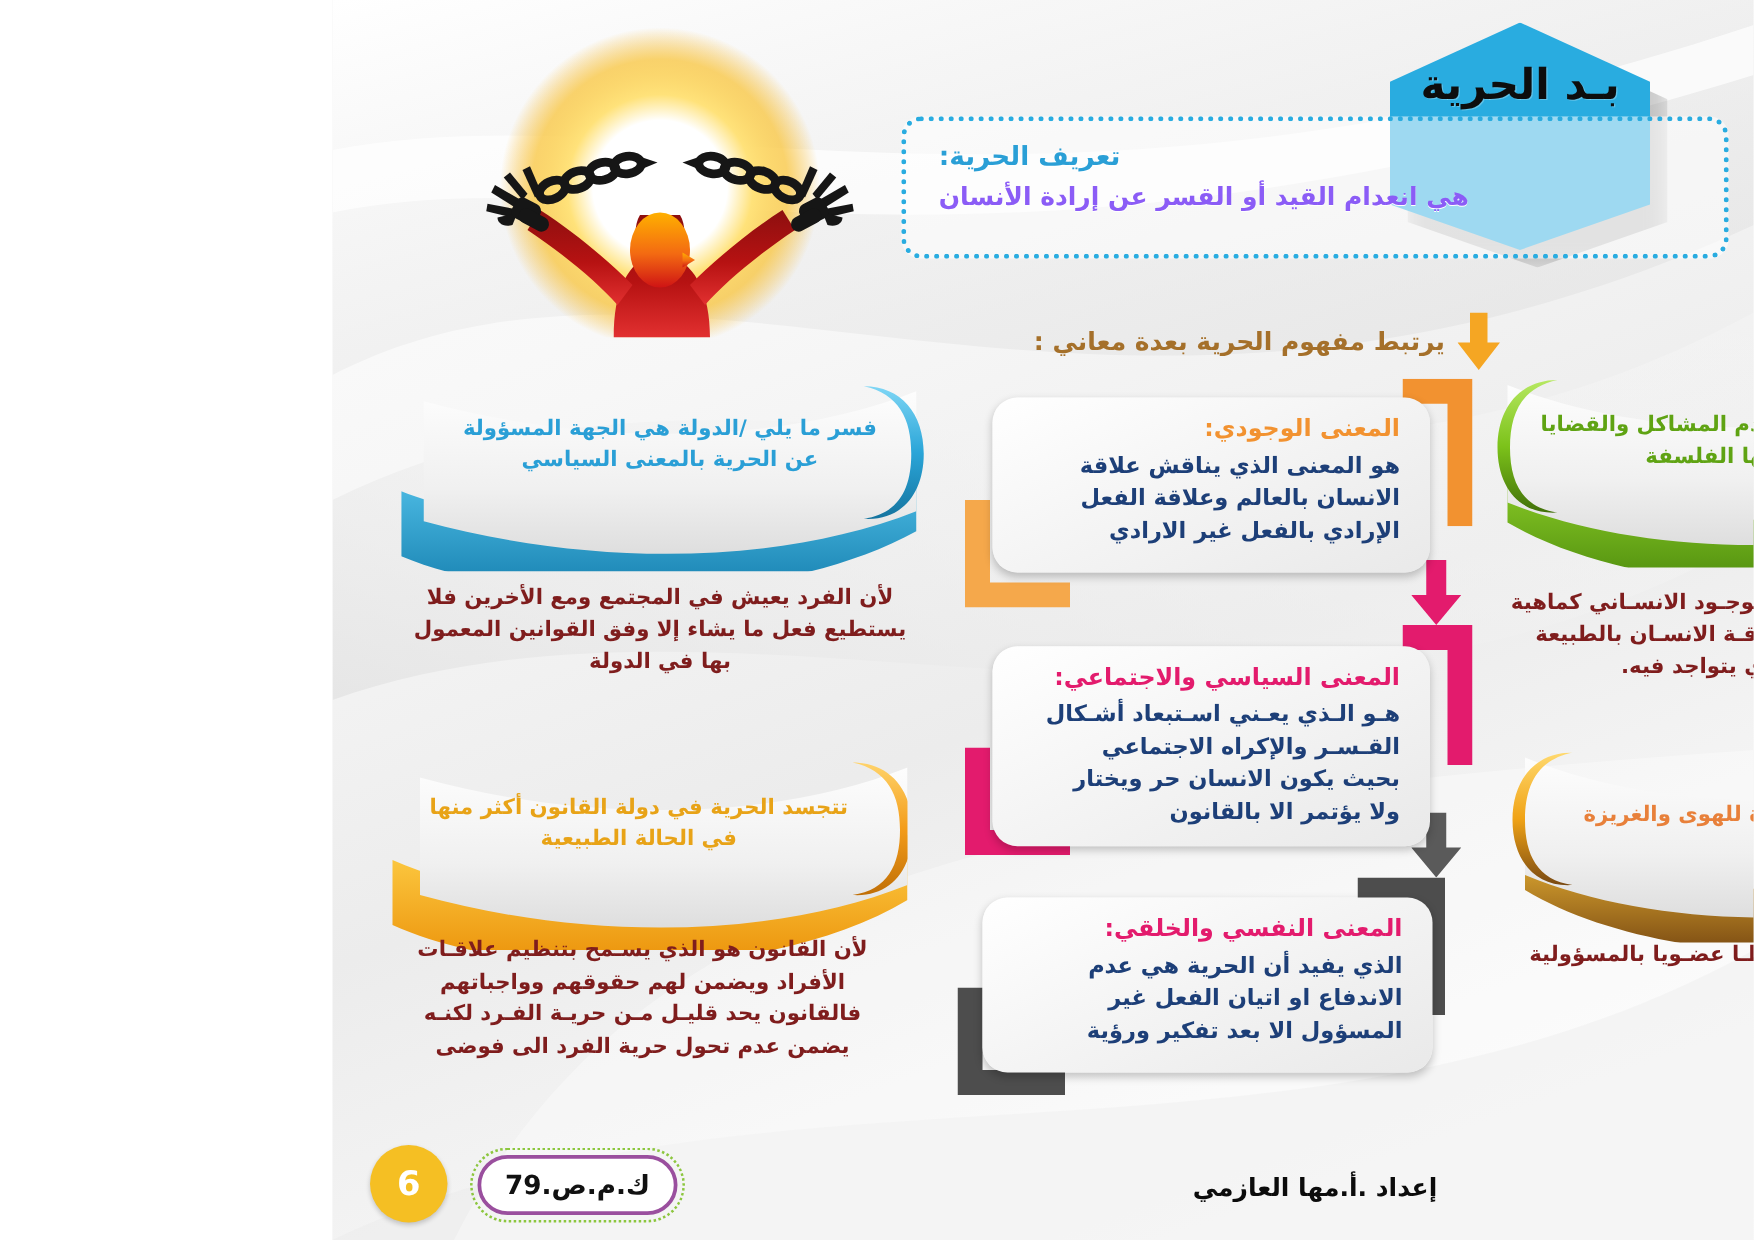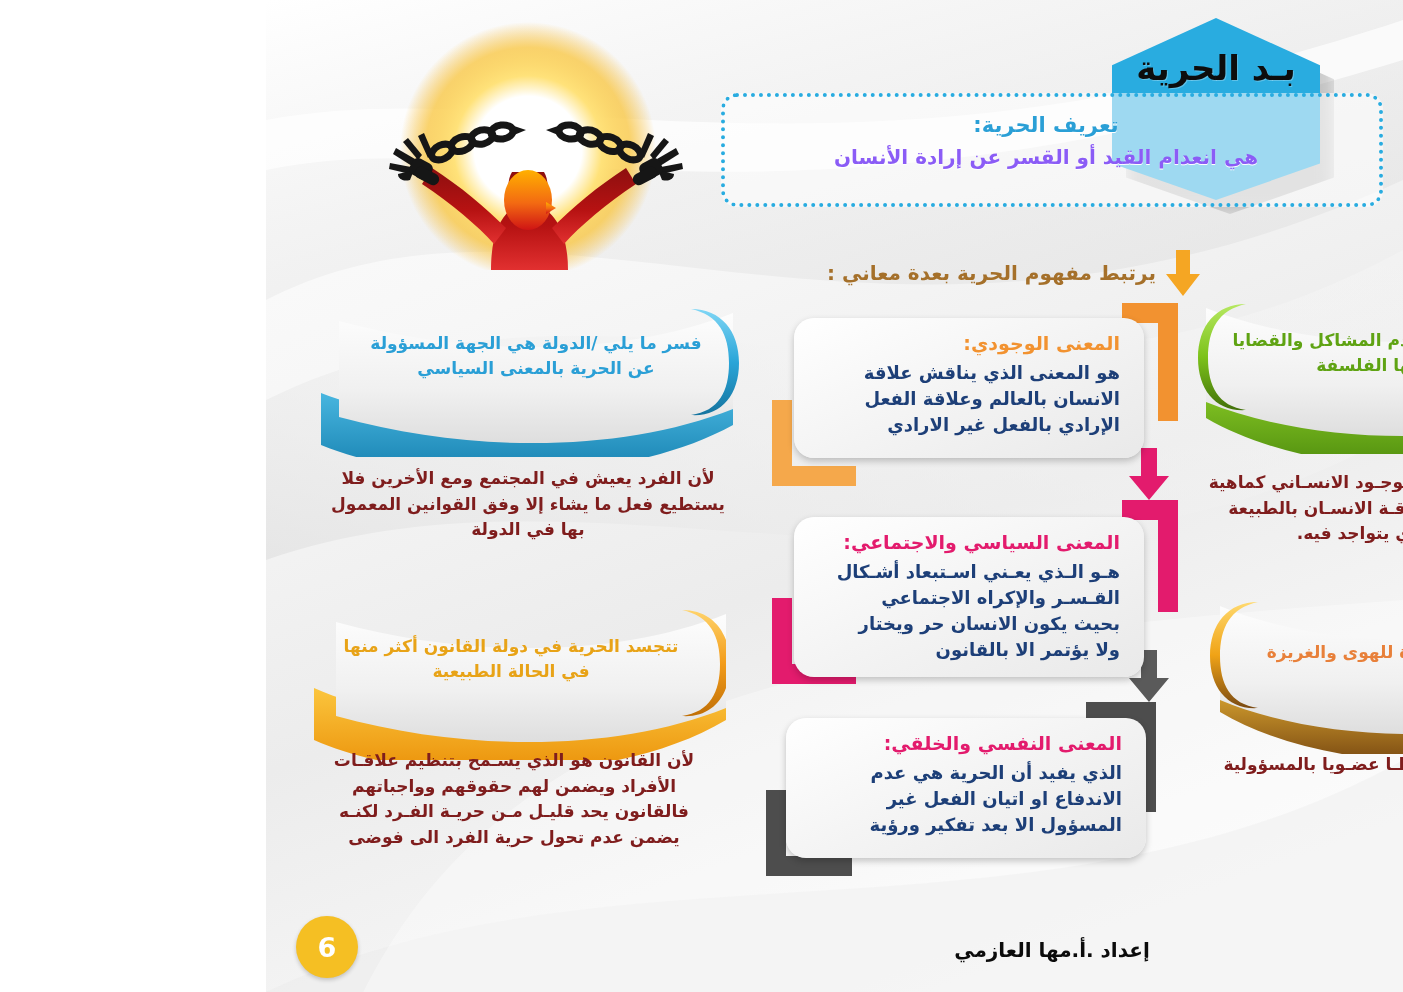--- a/index.html
+++ b/index.html
@@ -68,21 +68,21 @@
   
   .def-box {
     position: absolute;
     left: 455px; top: 93px;
     width: 662px; height: 114px;
     border: 4px dotted #29ace0;
     border-radius: 16px;
     background: rgba(255,255,255,.55);
     box-sizing: border-box;
     padding: 16px 38px 10px 26px;
-    text-align: center;
+    text-align: left;
   }
   .def-title {
     color: #2a9fd6;
     font-size: 21px;
     font-weight: bold;
     margin: 0 0 8px 0;
     text-shadow: 0 1px 0 #fff;
   }
   .def-body {
     color: #8b5cf6;
@@ -479,15 +479,18 @@
       </defs>
       <path d="M424,78 C330,124 130,124 24,58 L24,110 C130,174 330,174 424,128 Z" fill="url(#goldtail)"></path>
       <path d="M406,12 C280,48 130,48 24,4 L24,98 C130,142 280,142 406,106 Z" fill="url(#paper)"></path>
       <path d="M62,0 C32,0 14,22 14,54 C14,86 32,108 62,106 C34,102 24,82 24,54 C24,26 34,6 62,0 Z" fill="url(#goldfold)"></path>
     </svg>
     <div class="ribbon-text" style="color:#e8803a; top:38px;">علل /الحرية مضادة للهوى والغريزة</div>
   </div>
   <div class="side-note" style="left:955px; top:752px;">لأن الحريـة مرتبطـة ارتباطـا عضـويا بالمسؤولية</div>
 
   <div class="page-circle">6</div>
+  <div class="ref-pill-outer">
+    <div class="ref-pill">ك.م.ص.79</div>
+  </div>
   <div class="credit">إعداد .أ.مها العازمي</div>
 
 </div>
 
 </body></html>

